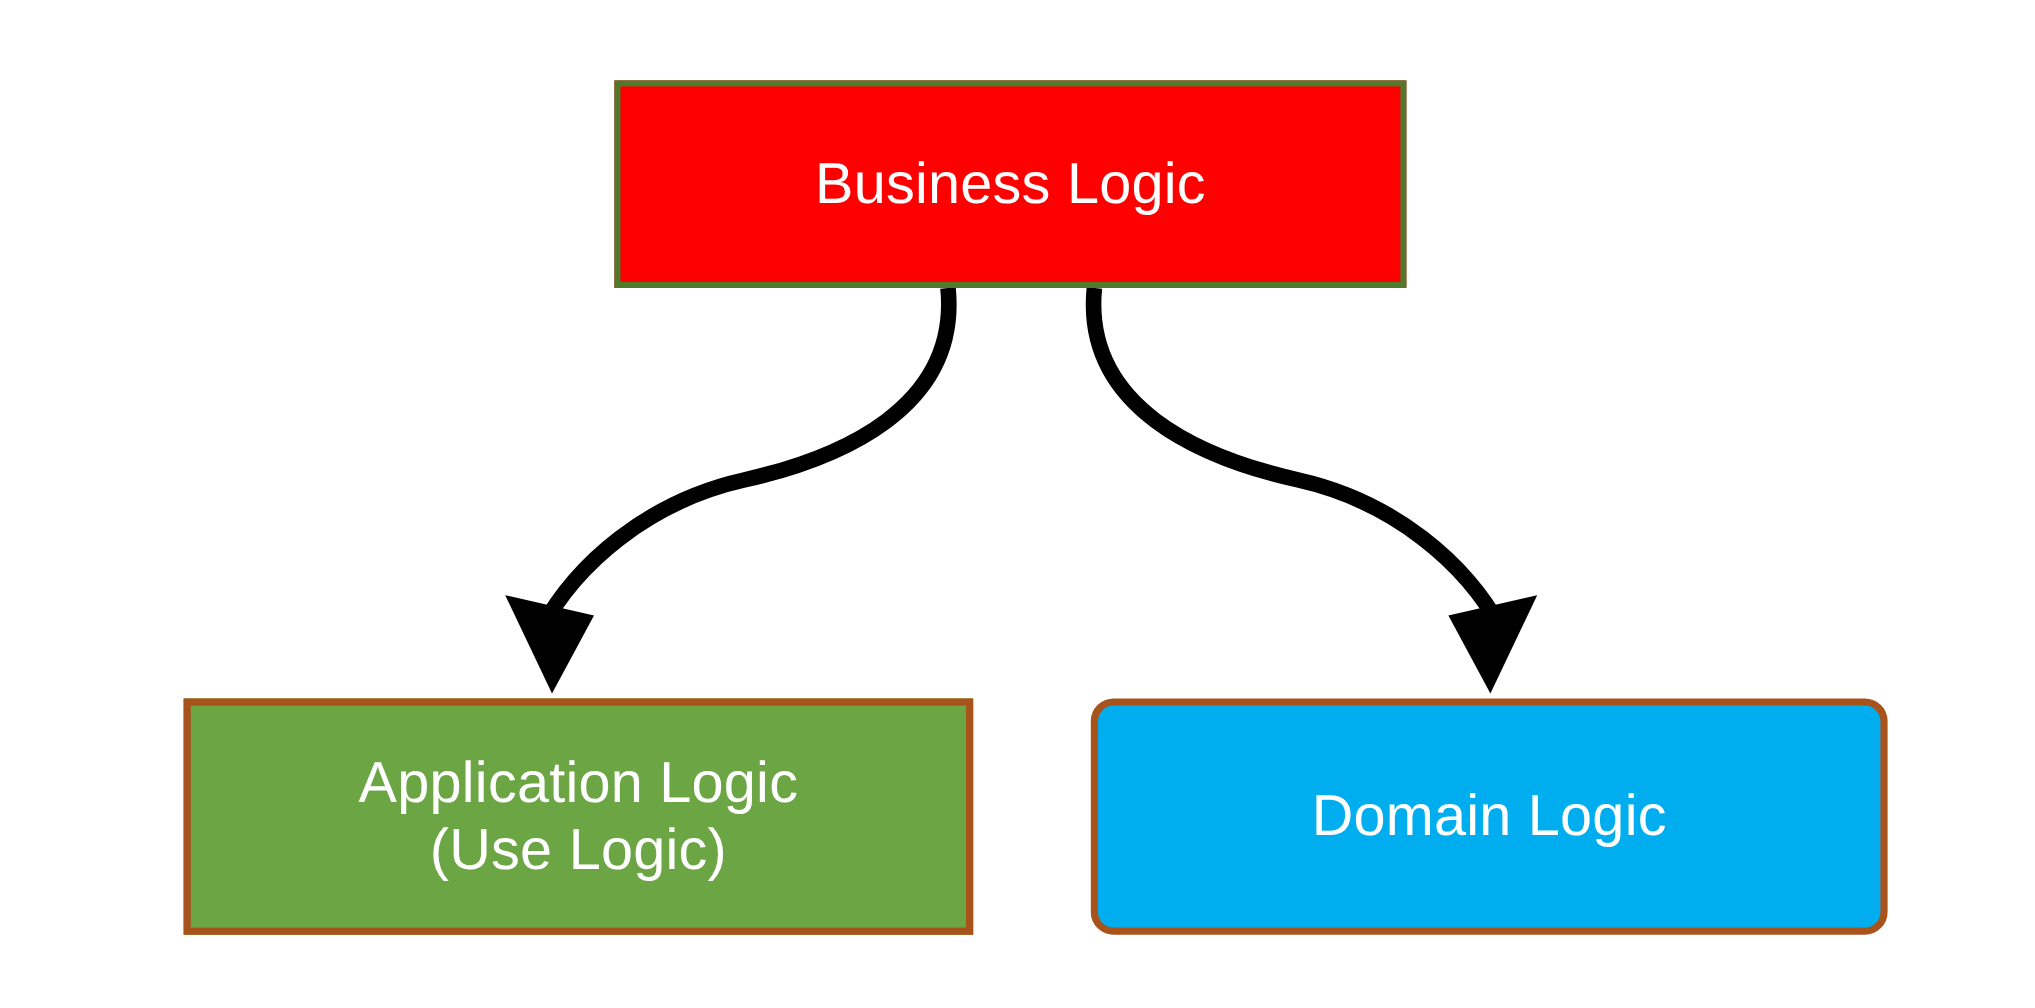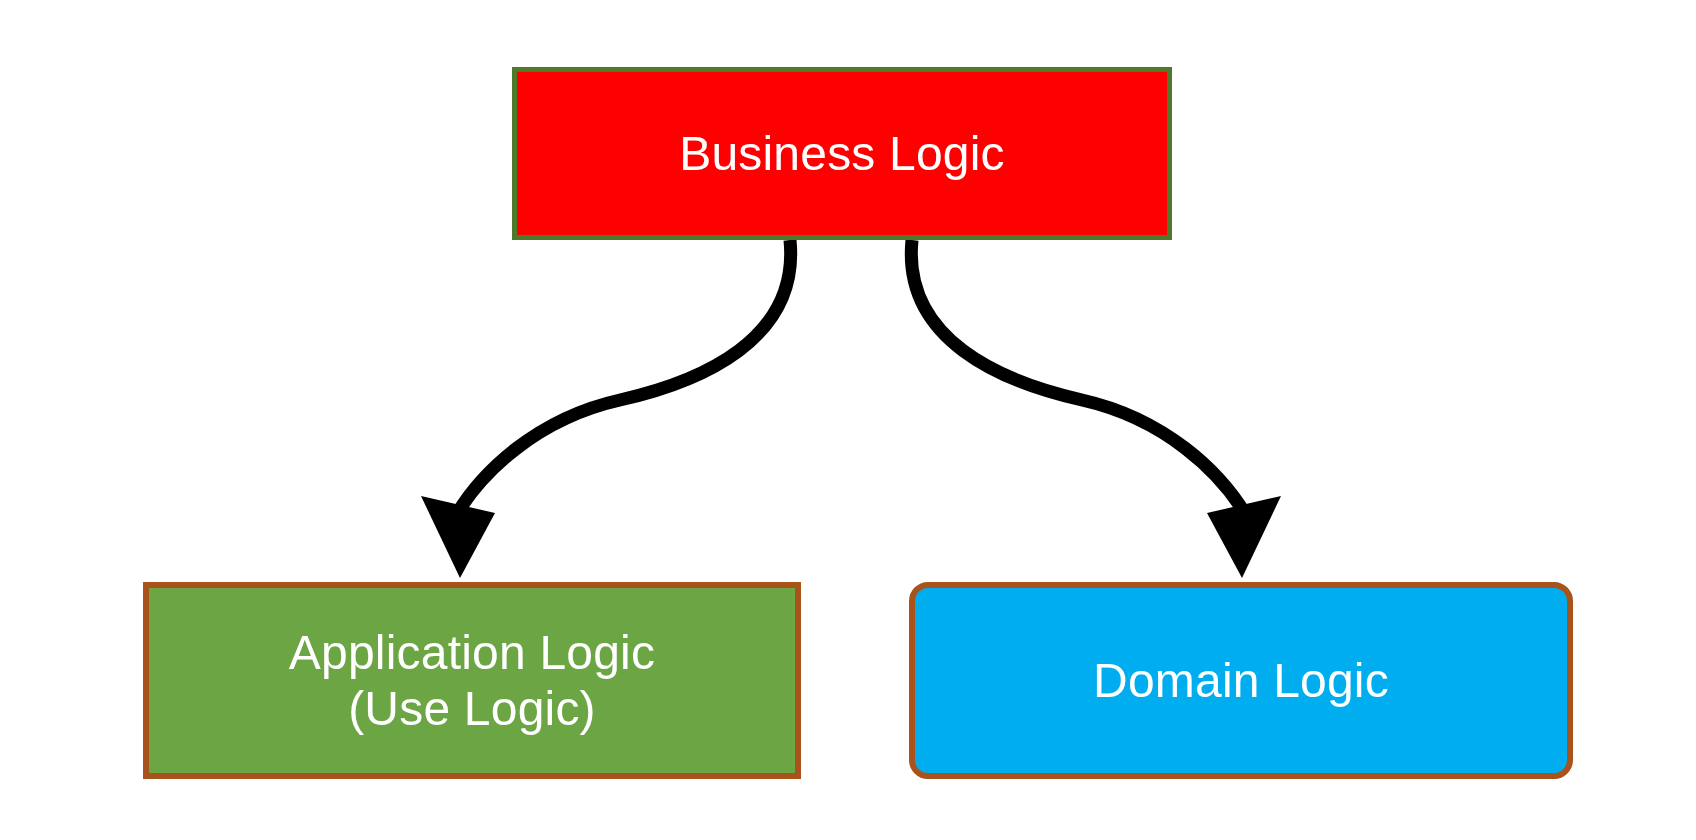--- a/index.html
+++ b/index.html
@@ -112,21 +112,21 @@
       <polygon class="connector-head" points="1242,578 1281,496 1207,513"></polygon>
     </g>
   </svg>
 
   <div class="node" id="node-business-logic" style="background: rgb(255, 0, 0); border-color: rgb(79, 122, 43); color: rgb(255, 255, 255); justify-content: flex-end;">
     <span class="label">
       <span class="line">Business Logic</span>
     </span>
   </div>
 
-  <div class="node" id="node-application-logic" style="background: rgb(108, 166, 68); border-color: rgb(169, 83, 28); color: rgb(255, 255, 255);">
+  <div class="node" id="node-application-logic" style="background: rgb(108, 166, 68); border-color: rgb(169, 83, 28); color: rgb(255, 255, 255); margin-left: 10px;">
     <span class="label">
       <span class="line">Application Logic</span>
       <span class="line">(Use Logic)</span>
     </span>
   </div>
 
   <div class="node" id="node-domain-logic" style="background: rgb(0, 174, 239); border-color: rgb(169, 83, 28); color: rgb(255, 255, 255); border-radius: 19px;">
     <span class="label">
       <span class="line">Domain Logic</span>
     </span>

